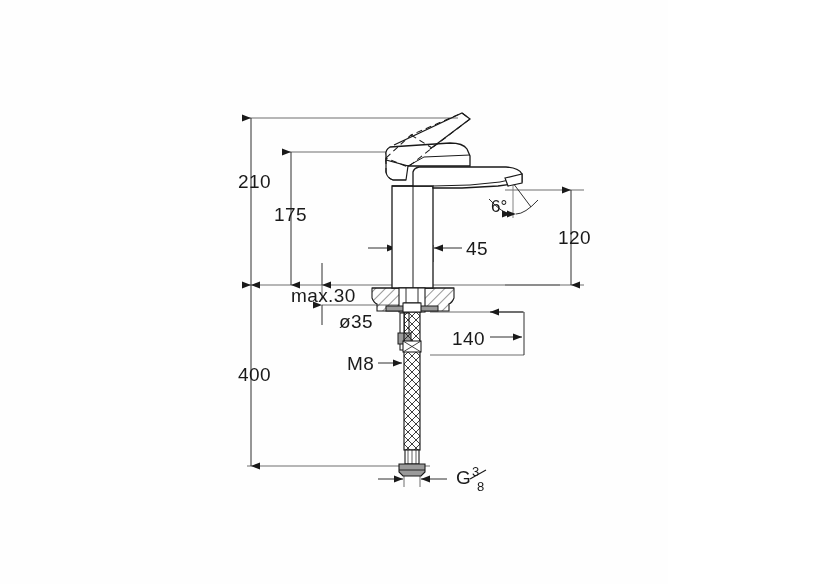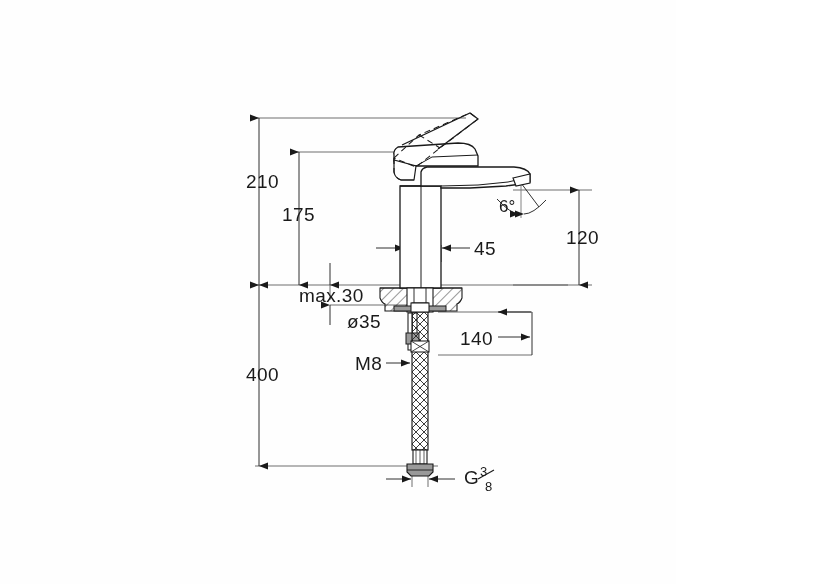--- a/index.html
+++ b/index.html
@@ -12,21 +12,20 @@
     width: 830px;
     height: 584px;
     overflow: hidden;
     font-family: "Liberation Sans", sans-serif;
   }
   #drawing-root {
     position: relative;
     width: 668px;
     height: 584px;
     background: #fefefe;
-    padding-left: 8px;
   }
   svg#tech-drawing {
     display: block;
     width: 830px;
     height: 584px;
   }
   .dim-text {
     font-family: "Liberation Sans", sans-serif;
     font-size: 19px;
     fill: #1a1a1a;

